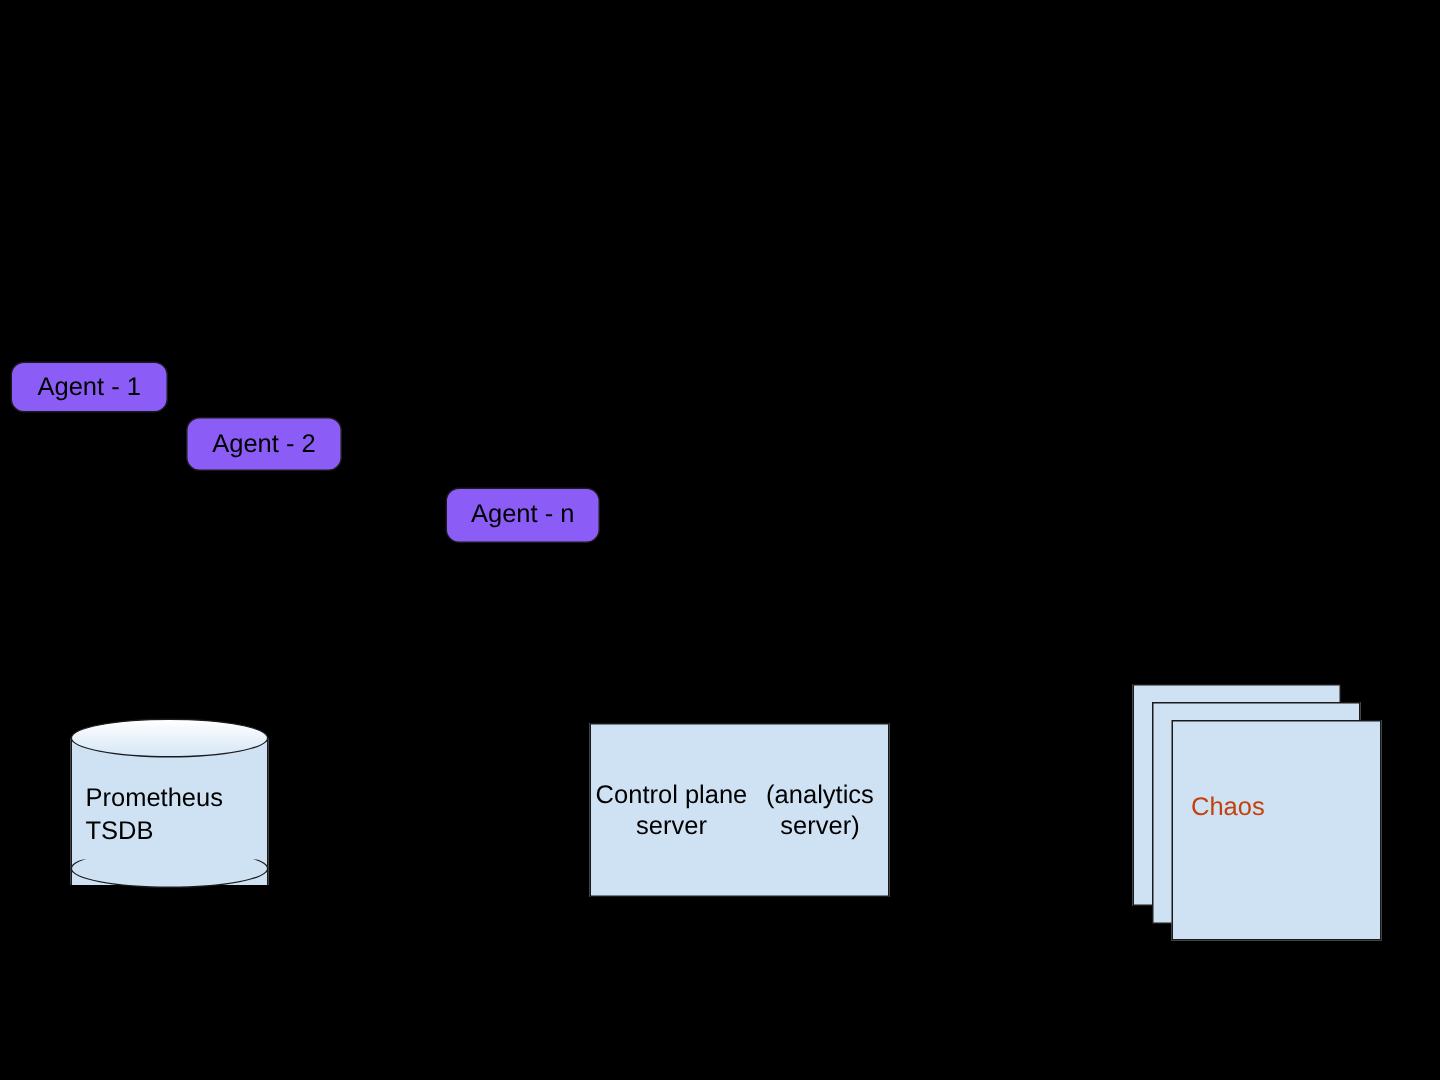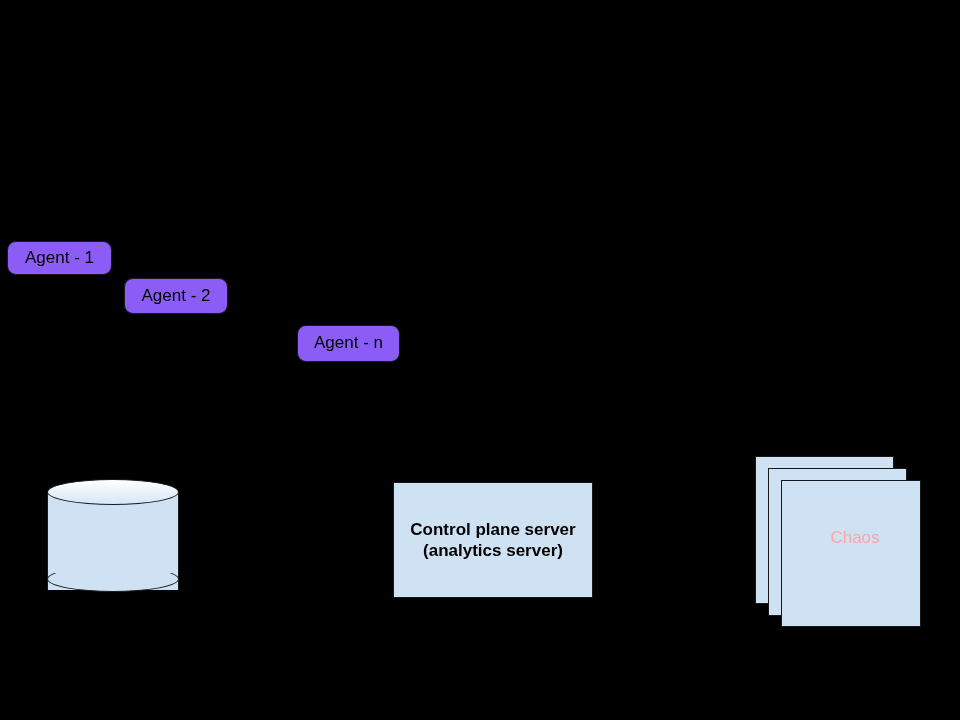--- a/index.html
+++ b/index.html
@@ -96,44 +96,43 @@
   }
   .cyl-label span { display: block; }
 
   
   .rect-box {
     position: absolute;
     background: #cfe2f3;
     border: 1px solid #1a1a1a;
     box-sizing: border-box;
     display: flex;
-    flex-direction: column;
+    flex-direction: row;
     align-items: center;
     justify-content: center;
     color: #000000;
     font-size: 17px;
     line-height: 21px;
     text-align: center;
-    font-weight: bold;
   }
 
   
   .card-stack { position: absolute; }
   .card {
     position: absolute;
     background: #cfe2f3;
     border: 1px solid #1a1a1a;
     box-sizing: border-box;
   }
   .card-text {
     position: absolute;
-    color: #fca5a5;
+    color: #c2410c;
     font-size: 17px;
     line-height: 23px;
-    text-align: center;
+    text-align: left;
   }
   .card-text span { display: block; }
 
   
   .arrow-head {
     position: absolute;
     width: 0;
     height: 0;
     border-top: 7px solid transparent;
     border-bottom: 7px solid transparent;
@@ -155,20 +154,24 @@
 
   <div class="agent-box" style="left:264px; top:325px; width:103px; height:37px;margin-left:33px;">
     <span>Agent - n</span>
   </div>
 
   <div class="cylinder">
     <div class="cyl-body"></div>
     <div class="cyl-bottom"></div>
     <div class="cyl-bottom-mask"></div>
     <div class="cyl-top"></div>
+    <div class="cyl-label">
+      <span>Prometheus</span>
+      <span>TSDB</span>
+    </div>
   </div>
 
   <div class="rect-box" style="left:393px; top:482px; width:200px; height:116px;">
     <span>Control plane server</span>
     <span>(analytics server)</span>
   </div>
 
   <div class="arrow-head" style="left:752px; top:530px;"></div>
 
   <div class="card-stack">

